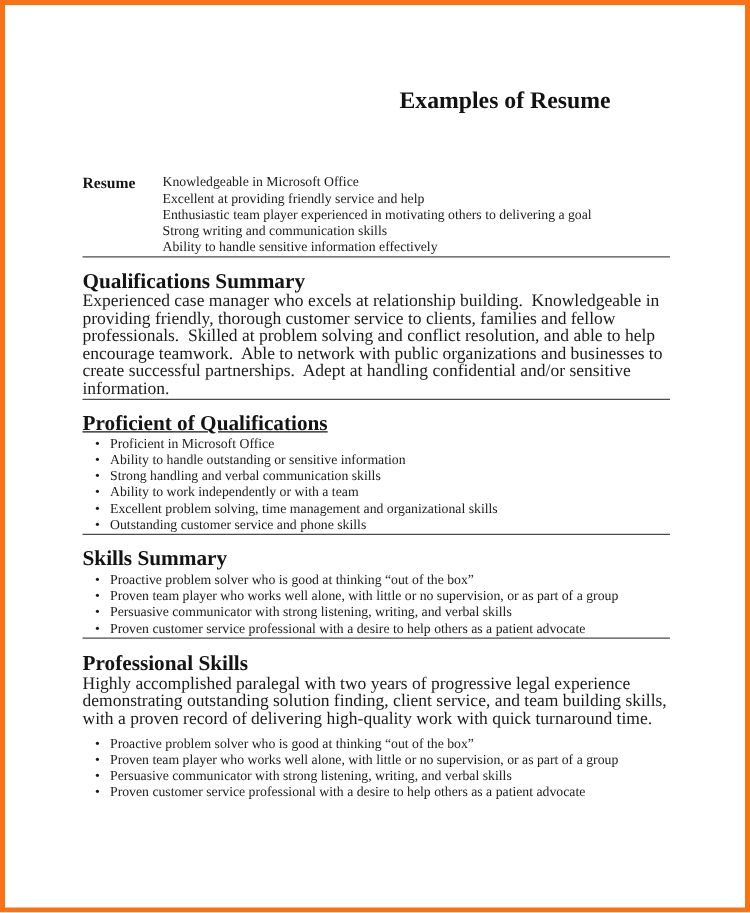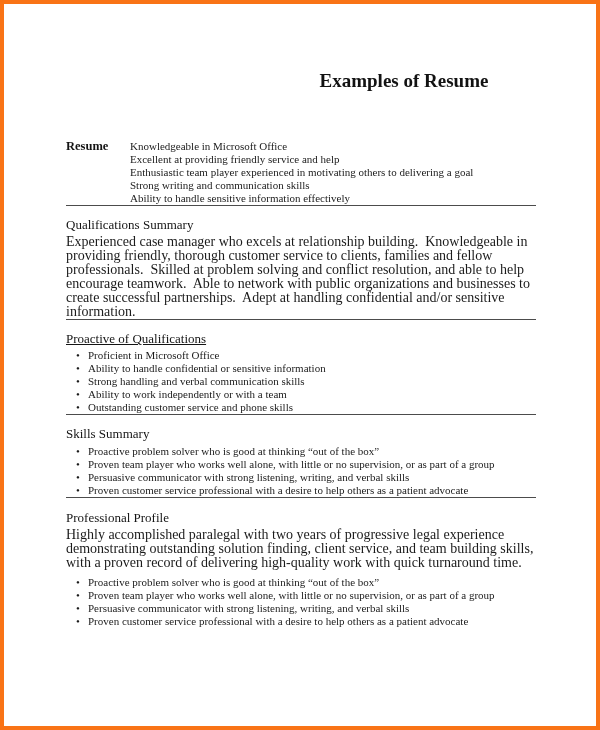--- a/index.html
+++ b/index.html
@@ -51,23 +51,23 @@
     border-top: 1.7px solid #4c4c4c;
     margin: 0;
     height: 0;
   }
   .hr-1 { margin-top: 14px; }
   .hr-2 { margin-top: 2px; }
   .hr-3 { margin-top: 9px; }
   .hr-4 { margin-top: 11px; }
   .sec-heading {
     margin: 11px 0 0 0;
-    font-size: 13px;
+    font-size: 17px;
     line-height: 15px;
-    font-weight: 400;
+    font-weight: 700;
     color: #141414;
   }
   .sec-heading.underlined { text-decoration: underline; }
   .pp-heading { margin-top: 12px; }
   .body-text {
     margin: 3px 0 0 0;
     font-size: 14px;
     line-height: 14px;
     white-space: pre-wrap;
   }
@@ -114,46 +114,47 @@
     <hr class="divider hr-1">
 
     <section>
       <h2 class="sec-heading">Qualifications Summary</h2>
       <p class="body-text">Experienced case manager who excels at relationship building.  Knowledgeable in providing friendly, thorough customer service to clients, families and fellow professionals.  Skilled at problem solving and conflict resolution, and able to help encourage teamwork.  Able to network with public organizations and businesses to create successful partnerships.  Adept at handling confidential and/or sensitive information.</p>
     </section>
 
     <hr class="divider hr-2">
 
     <section>
-      <h2 class="sec-heading underlined">Proactive of Qualifications</h2>
+      <h2 class="sec-heading underlined">Proficient of Qualifications</h2>
       <ul class="bullets">
         <li>Proficient in Microsoft Office</li>
-        <li>Ability to handle confidential or sensitive information</li>
+        <li>Ability to handle outstanding or sensitive information</li>
         <li>Strong handling and verbal communication skills</li>
         <li>Ability to work independently or with a team</li>
+        <li>Excellent problem solving, time management and organizational skills</li>
         <li>Outstanding customer service and phone skills</li>
       </ul>
     </section>
 
     <hr class="divider hr-3">
 
     <section>
       <h2 class="sec-heading">Skills Summary</h2>
       <ul class="bullets ss-bullets">
         <li>Proactive problem solver who is good at thinking “out of the box”</li>
         <li>Proven team player who works well alone, with little or no supervision, or as part of a group</li>
         <li>Persuasive communicator with strong listening, writing, and verbal skills</li>
         <li>Proven customer service professional with a desire to help others as a patient advocate</li>
       </ul>
     </section>
 
     <hr class="divider hr-4">
 
     <section>
-      <h2 class="sec-heading pp-heading">Professional Profile</h2>
+      <h2 class="sec-heading pp-heading">Professional Skills</h2>
       <p class="body-text">Highly accomplished paralegal with two years of progressive legal experience demonstrating outstanding solution finding, client service, and team building skills, with a proven record of delivering high-quality work with quick turnaround time.</p>
       <ul class="bullets pp-bullets">
         <li>Proactive problem solver who is good at thinking “out of the box”</li>
         <li>Proven team player who works well alone, with little or no supervision, or as part of a group</li>
         <li>Persuasive communicator with strong listening, writing, and verbal skills</li>
         <li>Proven customer service professional with a desire to help others as a patient advocate</li>
       </ul>
     </section>
 
   </div>

